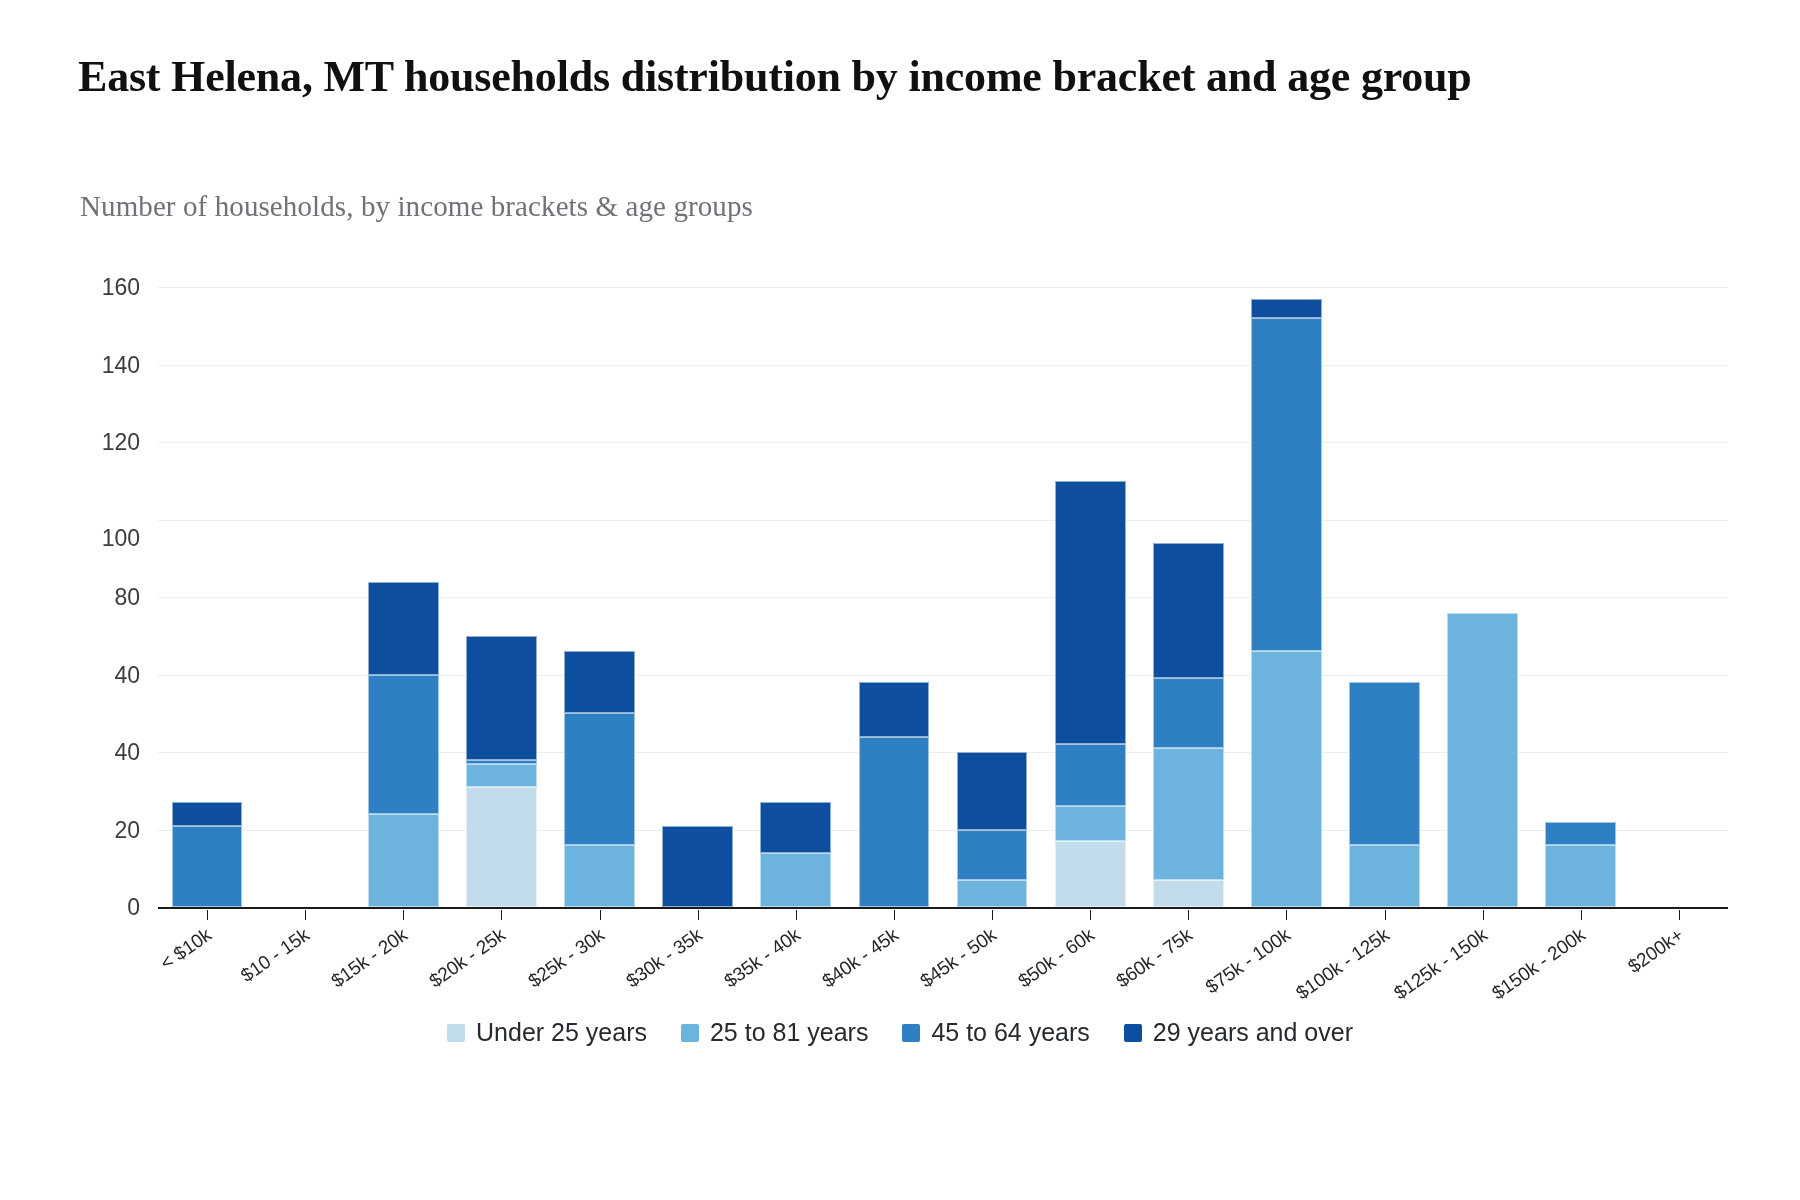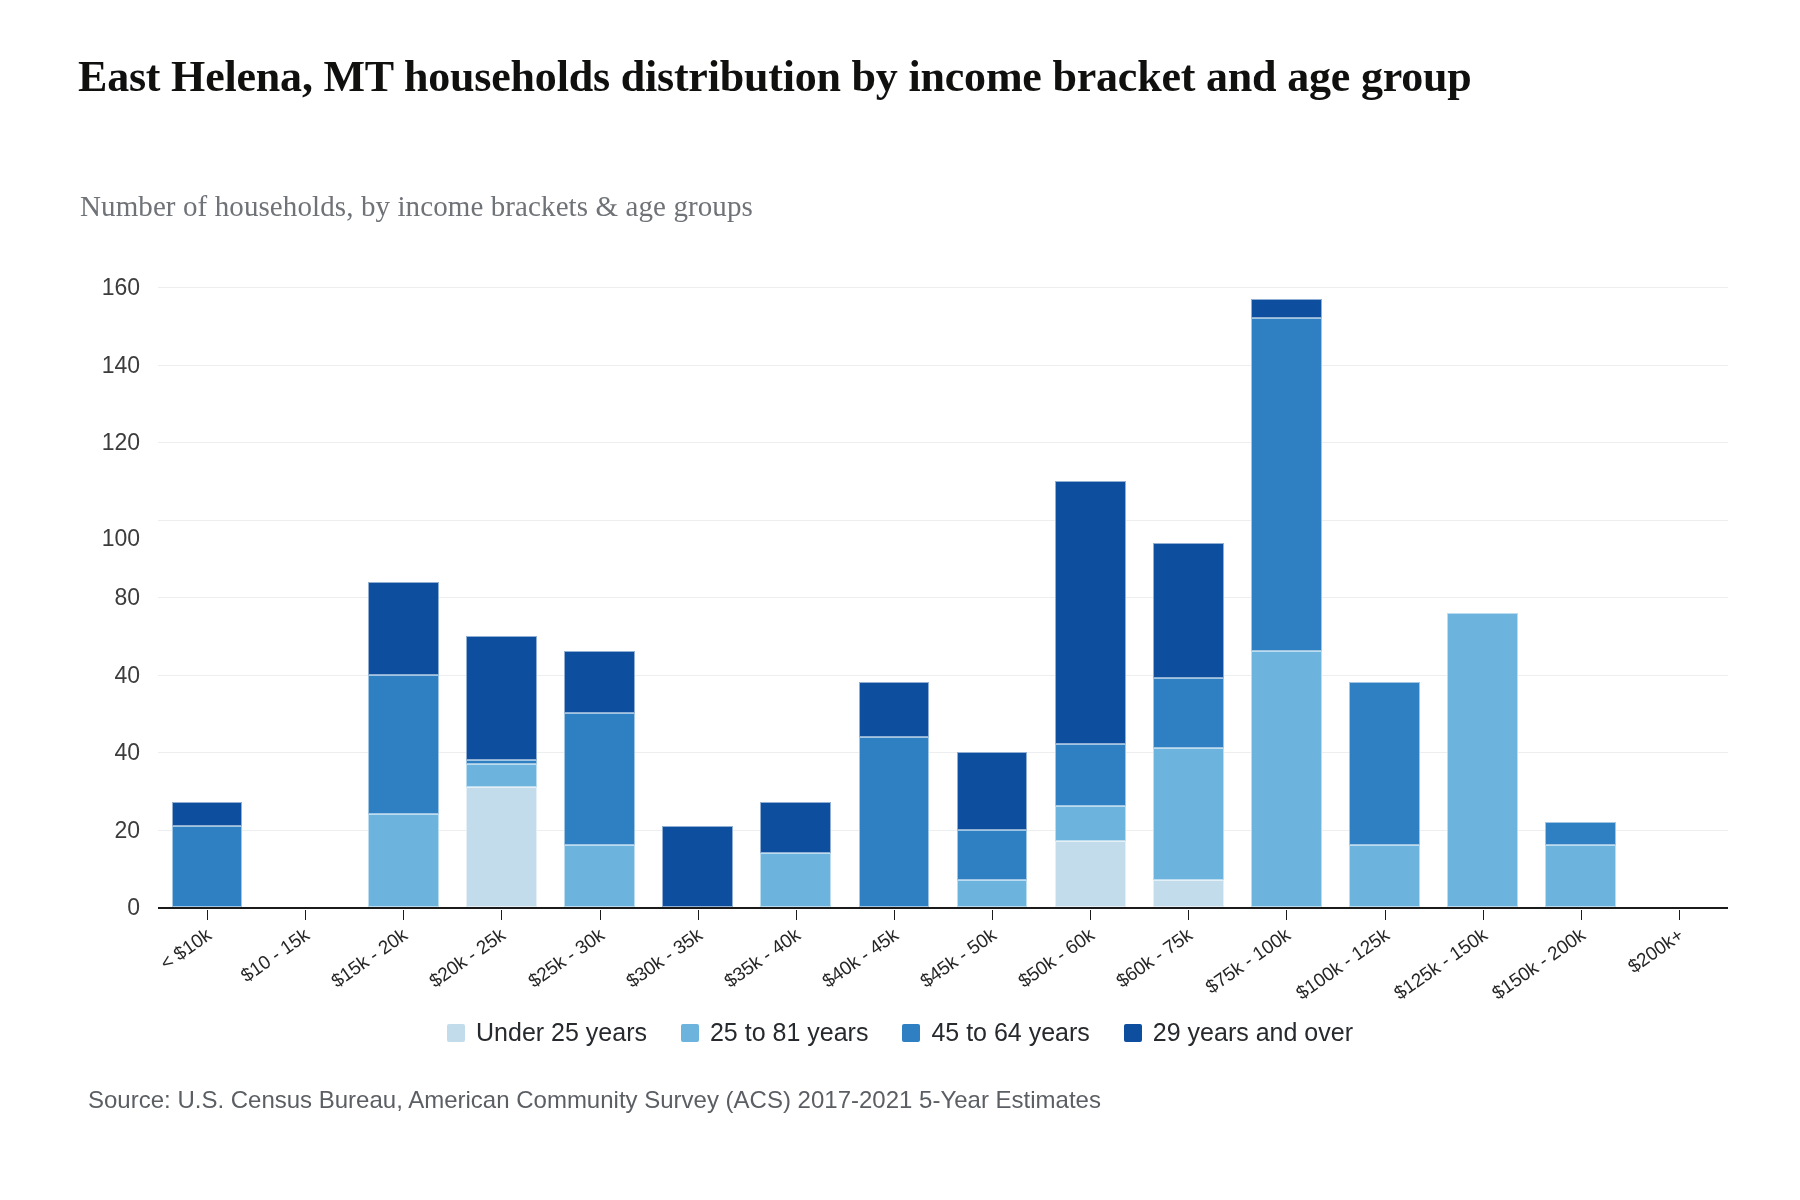--- a/index.html
+++ b/index.html
@@ -271,15 +271,14 @@
       <div class="legend-item">
         <span class="legend-swatch" style="background: rgb(47, 128, 194);"></span>
         <span class="legend-label">45 to 64 years</span>
       </div>
       <div class="legend-item">
         <span class="legend-swatch" style="background: rgb(13, 79, 158);"></span>
         <span class="legend-label">29 years and over</span>
       </div>
     </div>
 
-  <div id="source">Source: U.S. Census Bureau, American Community Survey (ACS) 2017-2021 5-Year Estimates</div>
 
 </div>
 
 </body></html>

